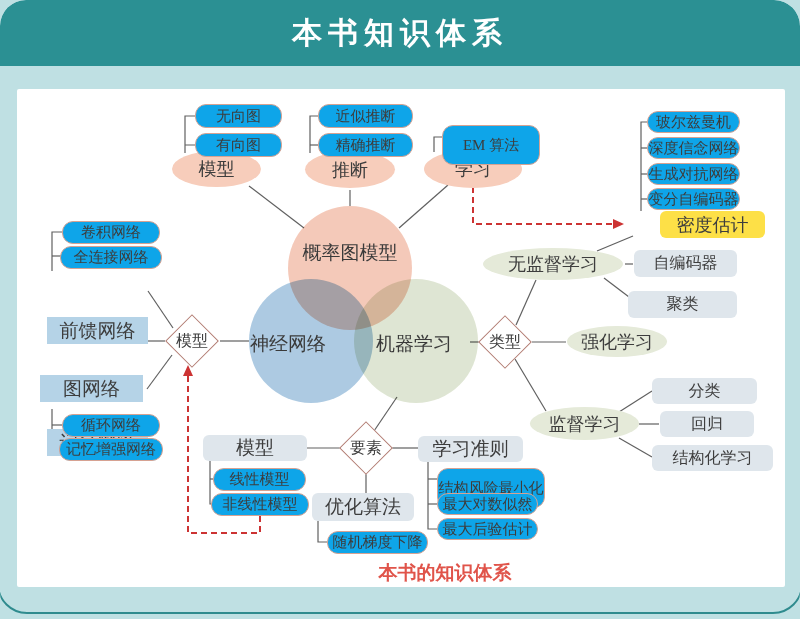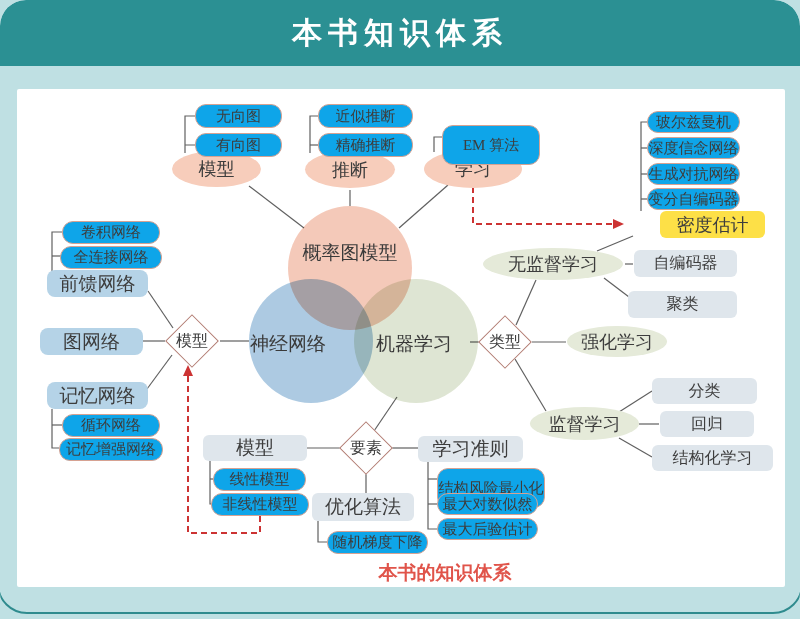--- a/index.html
+++ b/index.html
@@ -26,21 +26,21 @@
     background:#ffffff;border-radius:2px;
   }
   svg.wires{position:absolute;left:0;top:0;pointer-events:none;}
   .node{
     position:absolute;box-sizing:border-box;
     display:flex;align-items:center;justify-content:center;
     font-family:"Liberation Serif",serif;color:#3d3d3d;
     white-space:nowrap;overflow:hidden;
   }
   .pbox{background:#0ea5e9;border:1px solid #d6a292;border-radius:11px;font-size:15px;}
-  .bluebox{background:#b5d3e7;border-radius:8px;font-size:19px;}
+  .bluebox{background:#b5d3e7;border-radius:0;font-size:19px;margin-top:47px;}
   .graybox{background:#dfe6ec;border-radius:6px;font-size:16px;}
   .graybox.big{font-size:19px;}
   .yellowbox{background:#fde047;border-radius:6px;font-size:18px;margin-left:32px;}
   .pellipse{background:#f7cdbb;border-radius:50%;font-size:18px;}
   .gellipse{background:#e5ead9;border-radius:50%;font-size:18px;}
   .diamond{
     position:absolute;width:38px;height:38px;background:#ffffff;
     border:1px solid #b27c72;transform:rotate(45deg);box-sizing:border-box;
   }
   .dlabel{font-size:16px;background:transparent;}

